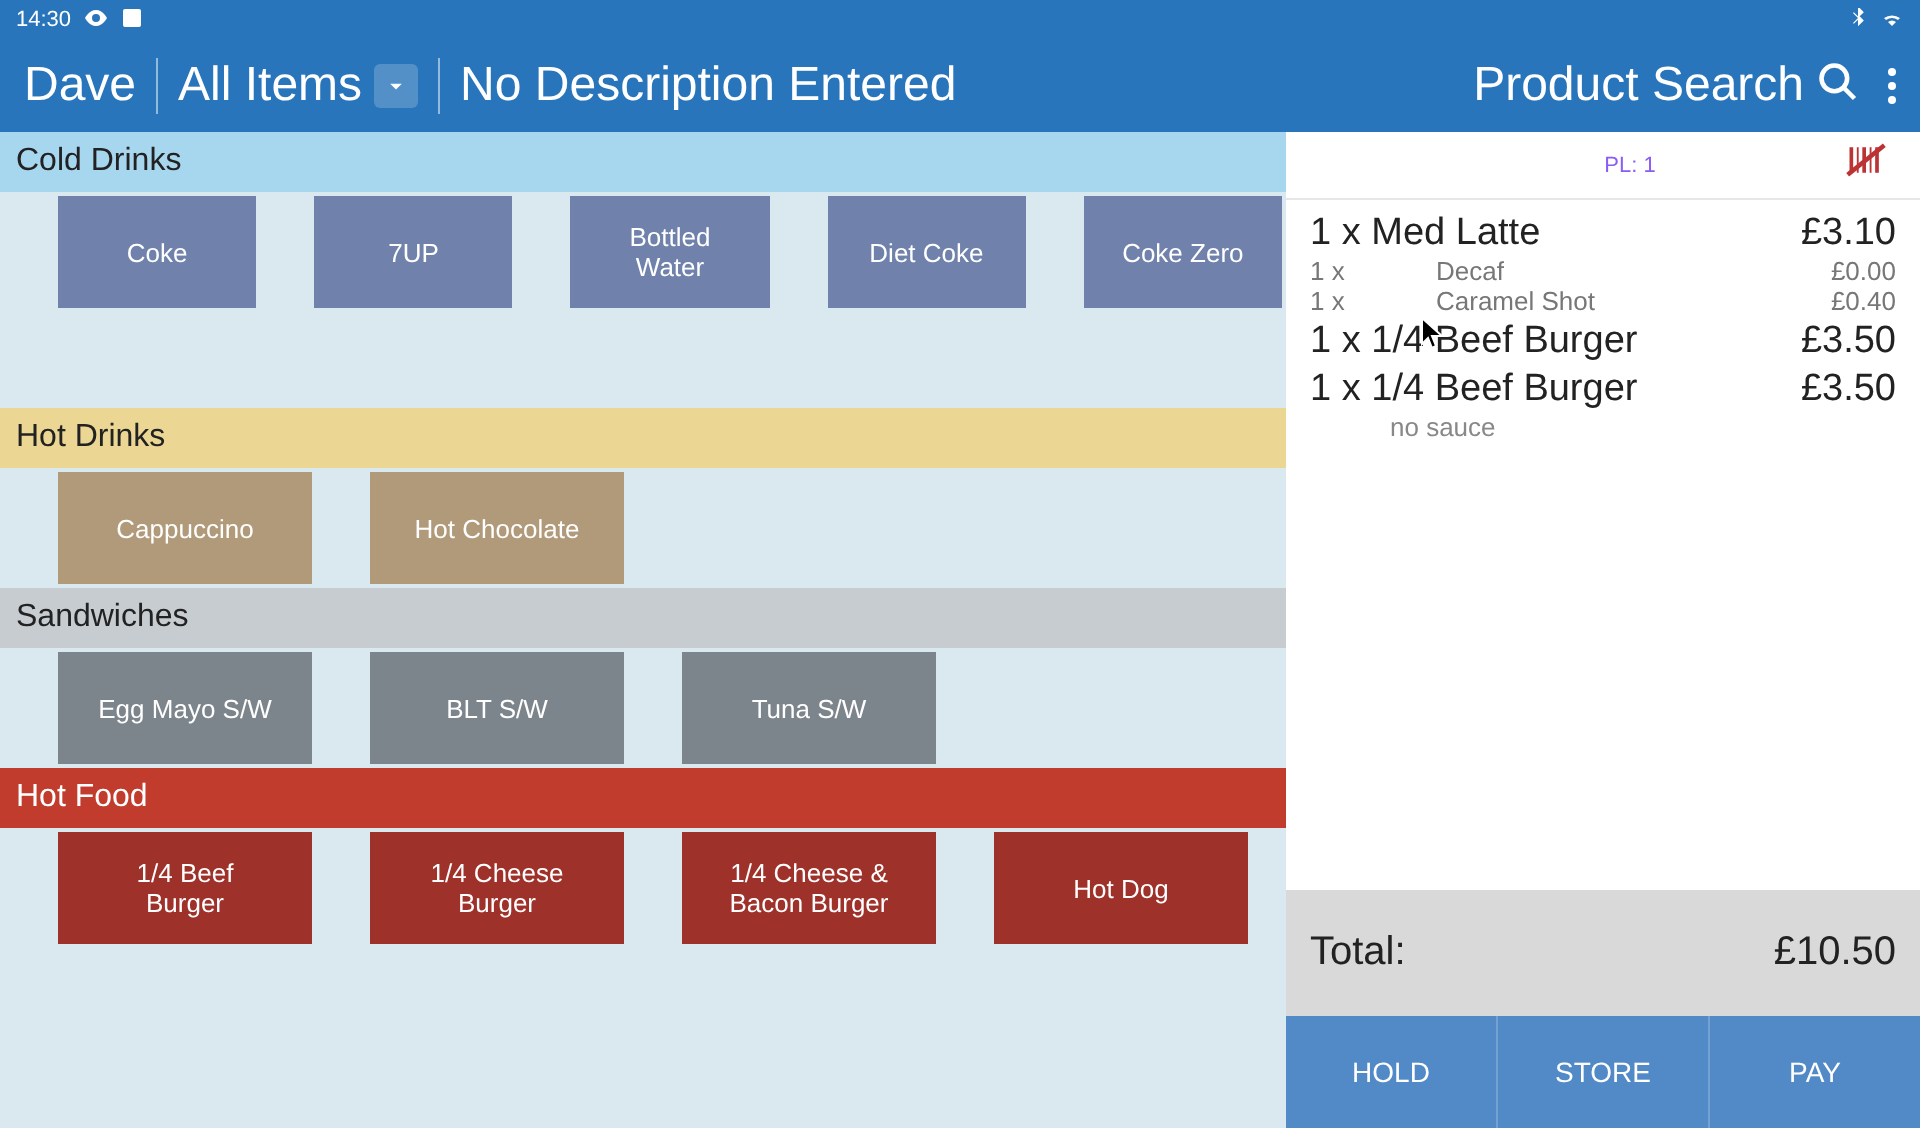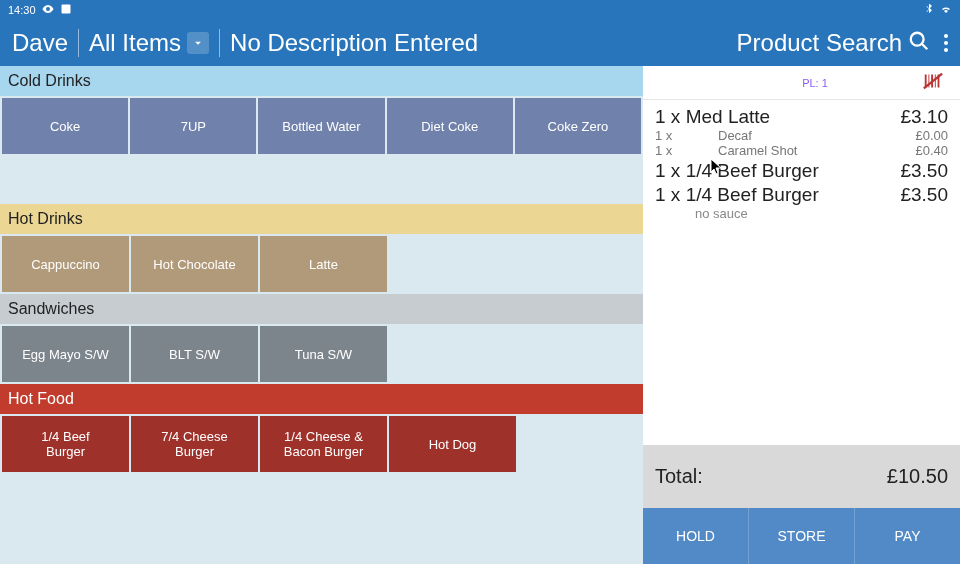--- a/index.html
+++ b/index.html
@@ -25,21 +25,21 @@
     .products-panel { width: 643px; overflow: hidden; }
     .ticket-panel { width: 317px; background: #fff; display: flex; flex-direction: column; }
     
     .cat-header { padding: 6px 8px; font-size: 16px; color: #222; }
     .cold-drinks-hdr { background: #a7d6ef; }
     .hot-drinks-hdr { background: #ecd693; margin-top: 48px; }
     .sandwiches-hdr { background: #c7ccd1; }
     .hot-food-hdr { background: #c13c2c; color: #fff; }
     
     .item-row { display: flex; gap: 2px; padding: 2px; }
-    .item-btn { width: 127px; height: 56px; display: flex; align-items: center; justify-content: center; text-align: center; color: #fff; font-size: 13px; padding: 18px; cursor: pointer; }
+    .item-btn { width: 127px; height: 56px; display: flex; align-items: center; justify-content: center; text-align: center; color: #fff; font-size: 13px; padding: 18px; cursor: pointer; margin-left: 27px; }
     .cold-drinks-item { background: #7082ab; }
     .hot-drinks-item { background: #b09a7a; }
     .sandwiches-item { background: #7c848c; }
     .hot-food-item { background: #9e312a; }
     
     .ticket-header { display: flex; align-items: center; justify-content: center; padding: 8px 12px; border-bottom: 1px solid #e6e6e6; position: relative; height: 34px; }
     .pl-text { font-size: 11px; color: #8b5cf6; margin-left: 27px; }
     .no-barcode-icon { position: absolute; right: 16px; }
     .no-barcode-icon svg { width: 22px; height: 22px; }
     
@@ -129,34 +129,33 @@
       <div class="item-btn cold-drinks-item">7UP</div>
       <div class="item-btn cold-drinks-item">Bottled Water</div>
       <div class="item-btn cold-drinks-item">Diet Coke</div>
       <div class="item-btn cold-drinks-item">Coke Zero</div>
     </div>
 
     <div class="cat-header hot-drinks-hdr">Hot Drinks</div>
     <div class="item-row">
       <div class="item-btn hot-drinks-item">Cappuccino</div>
       <div class="item-btn hot-drinks-item">Hot Chocolate</div>
-      <div class="item-btn hot-drinks-item">Latte</div>
     </div>
 
     <div class="cat-header sandwiches-hdr">Sandwiches</div>
     <div class="item-row">
       <div class="item-btn sandwiches-item">Egg Mayo S/W</div>
       <div class="item-btn sandwiches-item">BLT S/W</div>
       <div class="item-btn sandwiches-item">Tuna S/W</div>
     </div>
 
     <div class="cat-header hot-food-hdr">Hot Food</div>
     <div class="item-row">
       <div class="item-btn hot-food-item">1/4 Beef Burger</div>
-      <div class="item-btn hot-food-item">7/4 Cheese Burger</div>
+      <div class="item-btn hot-food-item">1/4 Cheese Burger</div>
       <div class="item-btn hot-food-item">1/4 Cheese &amp; Bacon Burger</div>
       <div class="item-btn hot-food-item">Hot Dog</div>
     </div>
 
   </div>
 
   <div class="ticket-panel">
     <div class="ticket-header">
       <span class="pl-text">PL: 1</span>
       <span class="no-barcode-icon">

